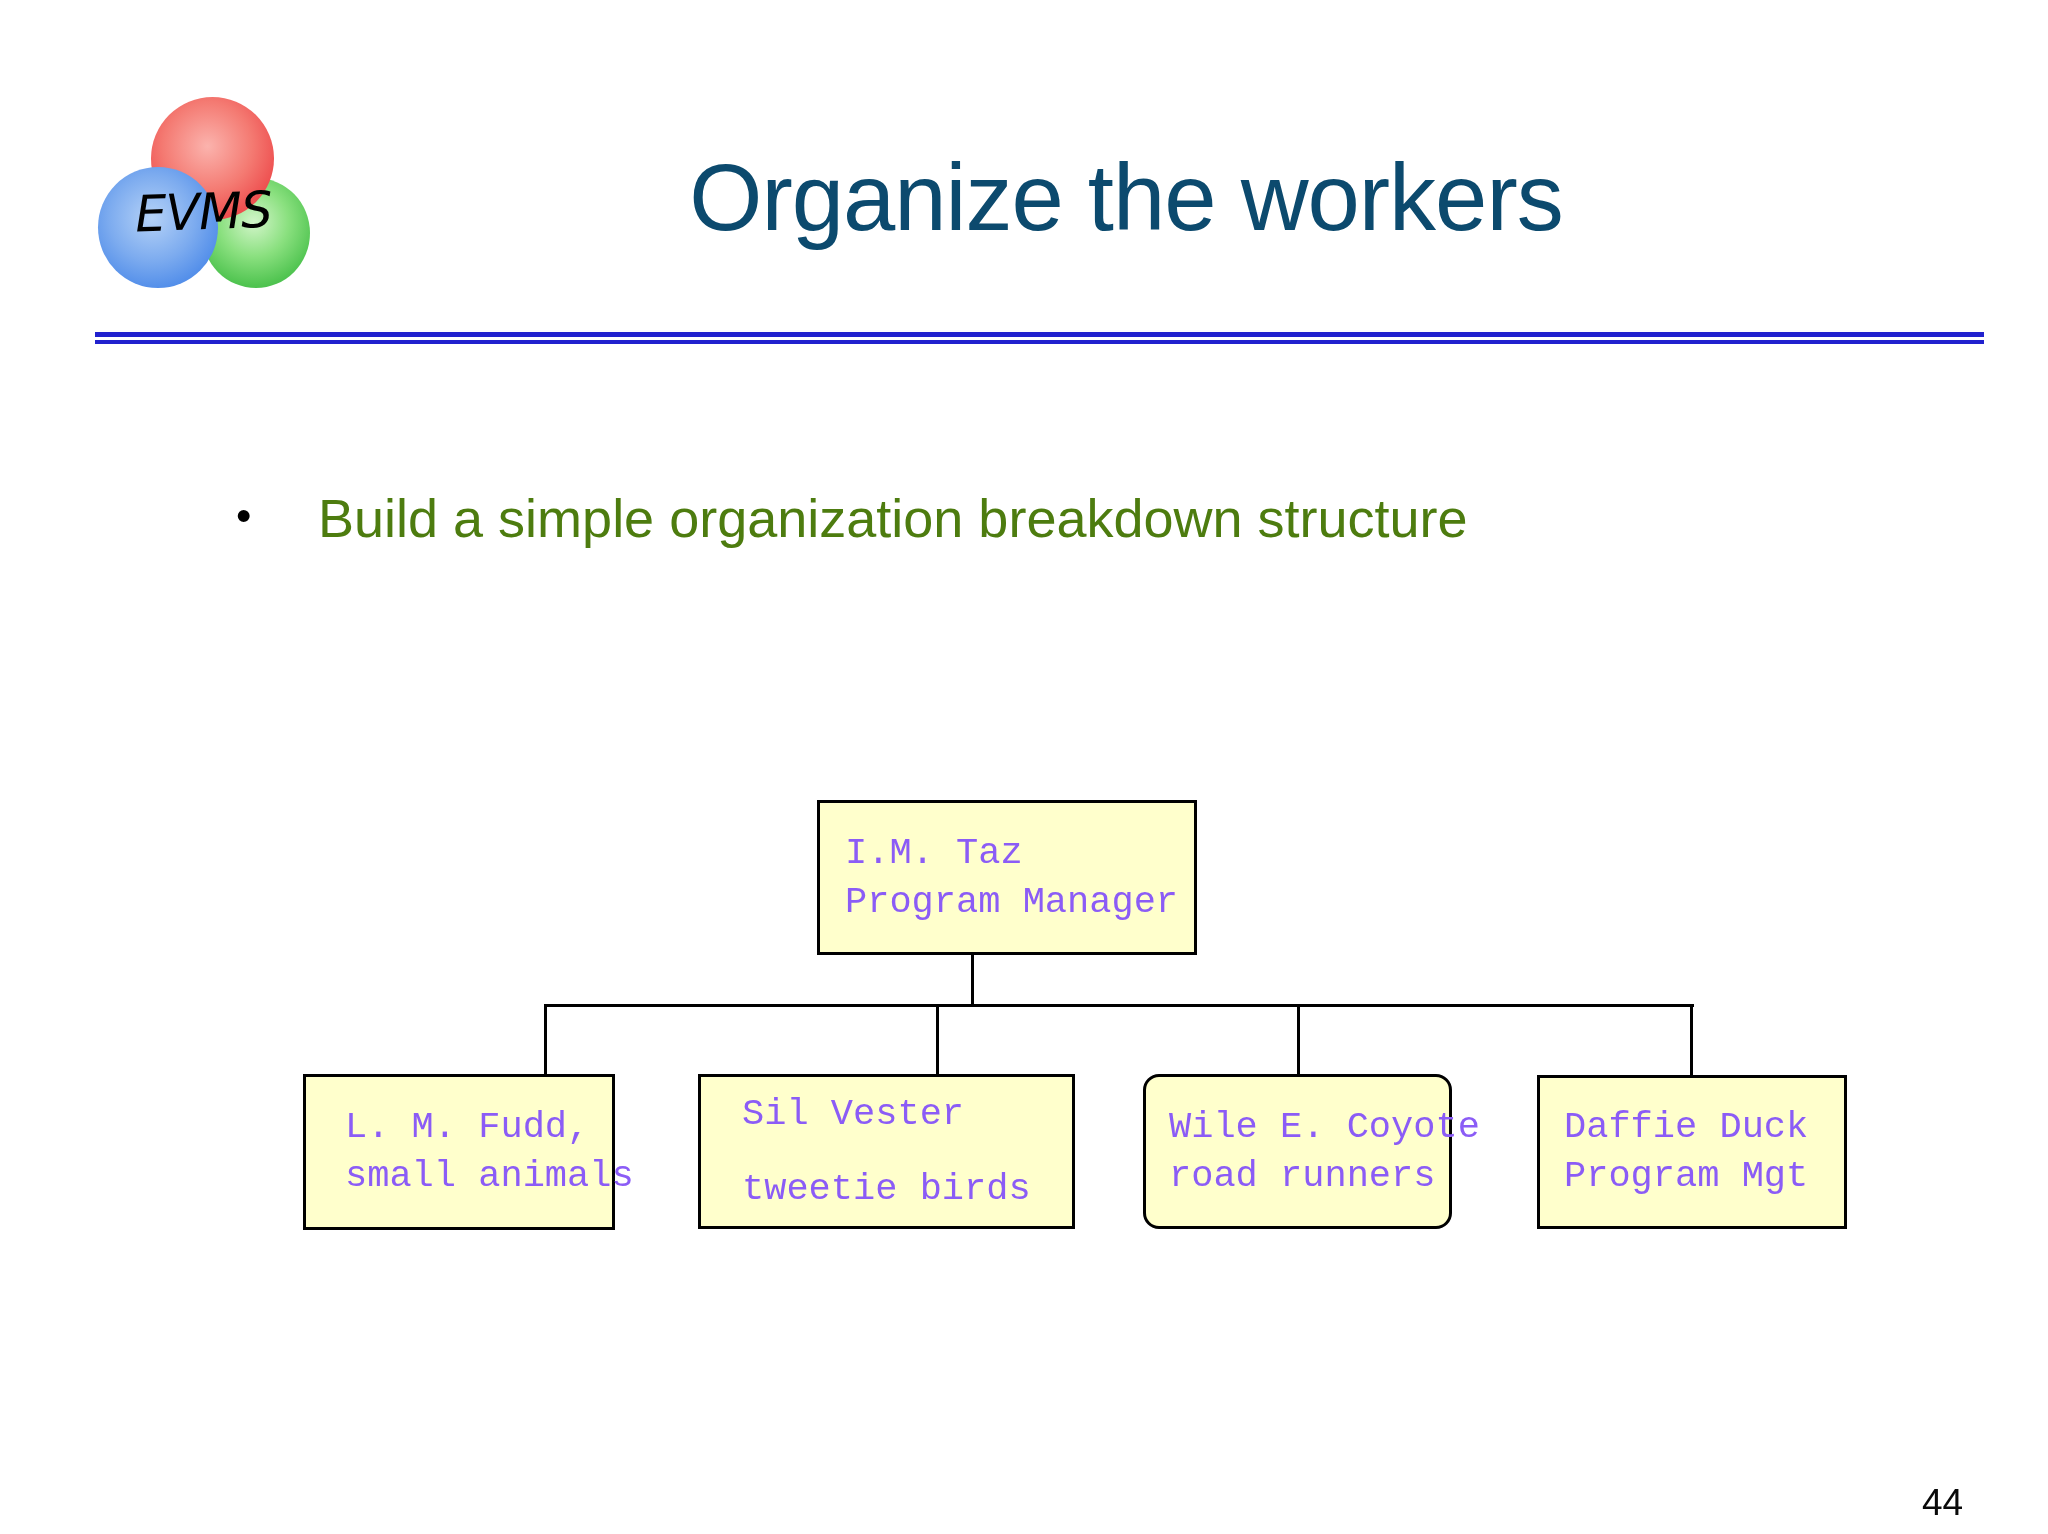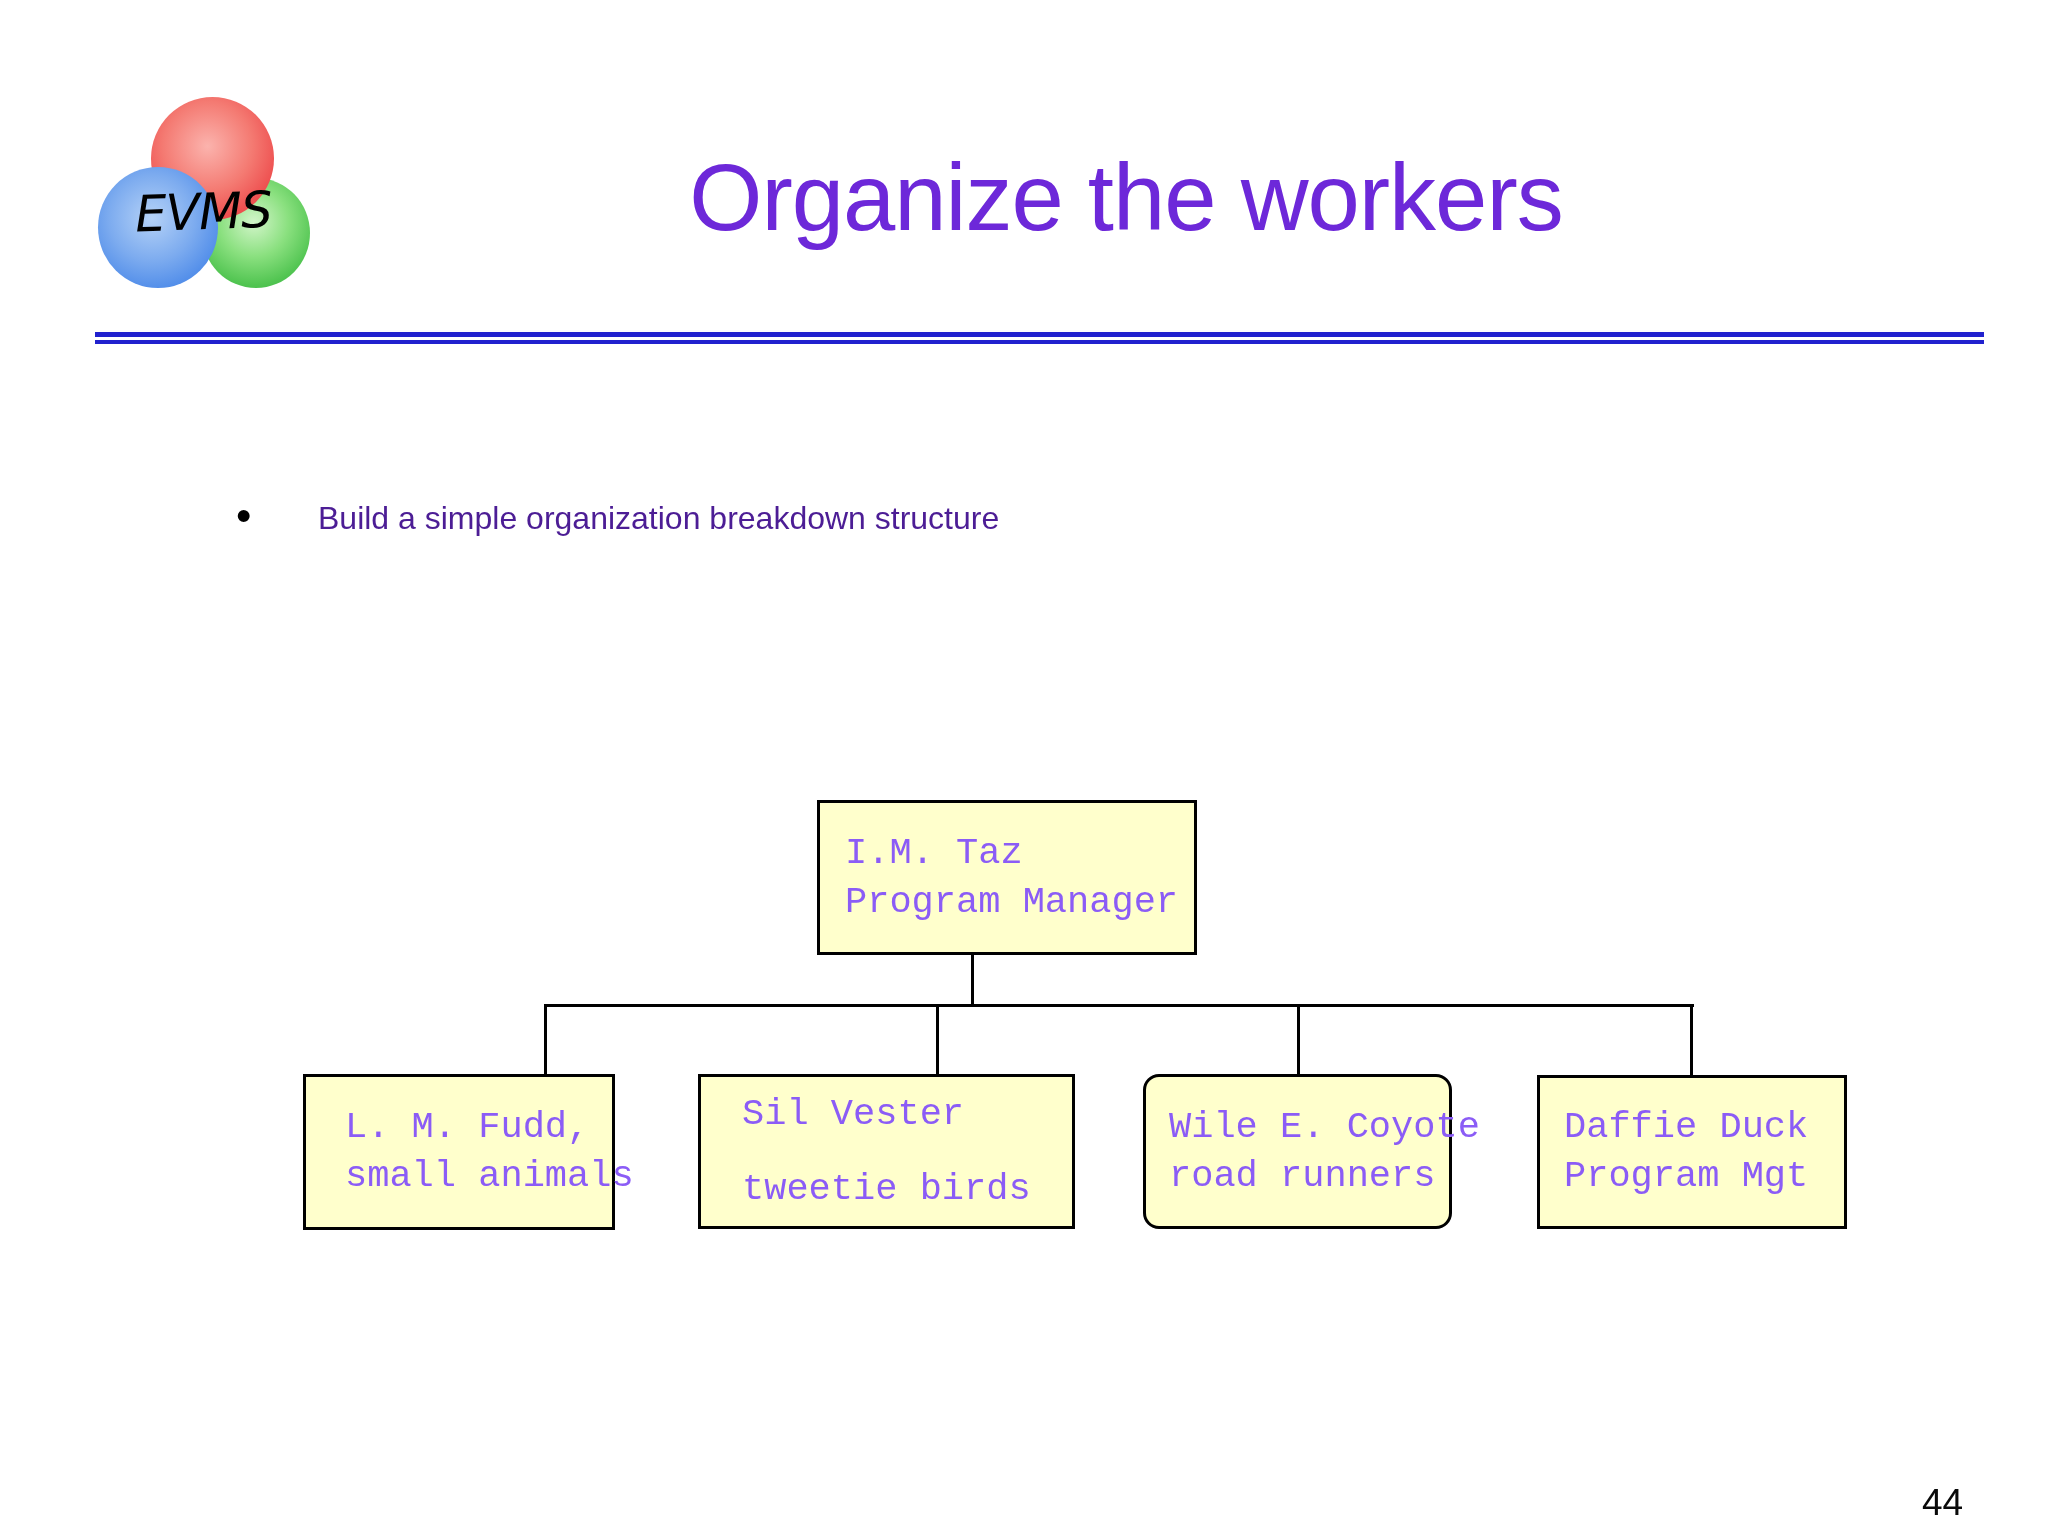--- a/index.html
+++ b/index.html
@@ -26,28 +26,28 @@
   .logo-text{
     position:absolute;left:60px;top:112px;width:140px;
     font-family:"DejaVu Sans",sans-serif;font-style:italic;
     font-size:50px;line-height:50px;letter-spacing:-1px;color:#000;
     transform:rotate(-2deg);
   }
 
   
   .title{
     position:absolute;left:204px;top:146px;width:1844px;
-    font-size:94px;line-height:1.1;text-align:center;color:#6d28d9;
+    font-size:94px;line-height:1.1;text-align:center;color:#0c4a6e;
     letter-spacing:-1px;white-space:nowrap;
   }
   .rule-top{position:absolute;left:95px;top:332px;width:1889px;height:5px;background:var(--divider-blue,#2121ce);}
   .rule-bottom{position:absolute;left:95px;top:340px;width:1889px;height:4px;background:var(--divider-blue,#2121ce);}
 
   .bullet-marker{position:absolute;left:236px;top:494px;font-size:44px;line-height:44px;color:#000;}
-  .bullet-text{position:absolute;left:318px;top:494px;font-size:32px;line-height:48px;color:#4c1d95;white-space:nowrap;}
+  .bullet-text{position:absolute;left:318px;top:494px;font-size:54px;line-height:48px;color:#4d7c0f;white-space:nowrap;}
 
   
   .org-box{
     position:absolute;box-sizing:border-box;
     background:var(--box-fill,#ffffcc);border:3px solid var(--box-border,#000);
     display:flex;flex-direction:column;justify-content:center;
     font-size:37px;line-height:49px;color:#8b5cf6;white-space:nowrap;font-family:Liberation Mono, monospace;
   }
   .org-root  {left:817px; top:800px; width:380px;height:155px;padding-left:25px;}
   .org-child1{left:303px; top:1074px;width:312px;height:156px;padding-left:39px;}

